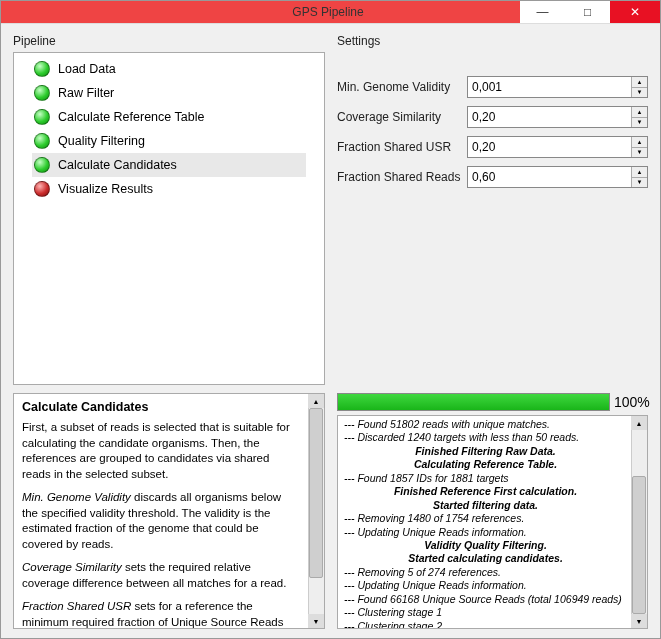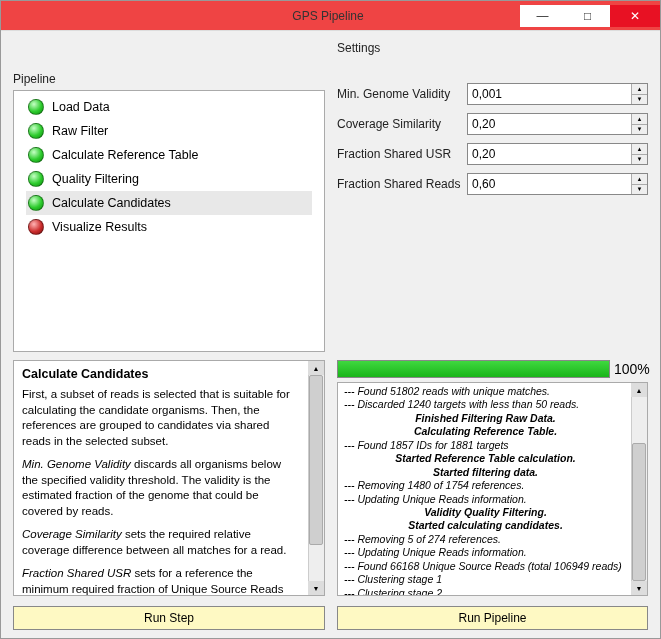--- a/index.html
+++ b/index.html
@@ -9,21 +9,21 @@
 .titlebar-title { flex: 1; text-align: center; font-size: 12px; color: #333; }
 .titlebar-btns { display: flex; }
 .titlebar-btn { width: 45px; height: 22px; display: flex; align-items: center; justify-content: center; font-size: 12px; color: #333; }
 .titlebar-btn.close { background: #e81123; color: #fff; width: 50px; height: 22px; }
 .titlebar-btn.min, .titlebar-btn.max { background: #fff; }
 .body { flex: 1; padding: 10px 12px 8px 12px; display: flex; flex-direction: column; }
 .cols { display: flex; gap: 12px; flex: 1; min-height: 0; }
 .col { flex: 1; display: flex; flex-direction: column; min-width: 0; }
 .col-left { flex: 0 0 312px; justify-content: flex-end; }
 .panel-label { font-size: 12px; color: #222; margin-bottom: 4px; }
-.pipeline-list { border: 1px solid #aaa; background: #fff; height: 262px; padding: 4px 12px; }
+.pipeline-list { border: 1px solid #aaa; background: #fff; height: 333px; padding: 4px 18px; }
 .pipeline-item { display: flex; align-items: center; height: 24px; font-size: 12.5px; cursor: pointer; padding: 0 2px; }
 .pipeline-item.selected { background: #e8e8e8; }
 .bullet { width: 16px; height: 16px; border-radius: 50%; margin-right: 8px; border: 1px solid rgba(0,0,0,0.35); }
 .bullet.green { background: radial-gradient(circle at 35% 30%, #c4ffc4, #2ecc2e 55%, #0a8a0a); }
 .bullet.red { background: radial-gradient(circle at 35% 30%, #ffb3b3, #cc2e2e 55%, #7a0a0a); }
 .settings-grid { padding-top: 24px; }
 .setting-row { display: flex; align-items: center; margin-bottom: 8px; height: 22px; }
 .setting-label { width: 140px; font-size: 12px; color: #222; }
 .spinner { flex: 1; display: flex; border: 1px solid #888; height: 22px; background: #fff; }
 .spinner-input { flex: 1; border: none; font-size: 12px; padding: 0 4px; outline: none; }
@@ -165,21 +165,21 @@
             </div>
             <div class="progress-pct">100%</div>
           </div>
           <div class="log-box">
             <div id="log-lines">
                 <div class="log-line">--- Found 51802 reads with unique matches.</div>
                 <div class="log-line">--- Discarded 1240 targets with less than 50 reads.</div>
                 <div class="log-line bold">Finished Filtering Raw Data.</div>
                 <div class="log-line bold">Calculating Reference Table.</div>
                 <div class="log-line">--- Found 1857 IDs for 1881 targets</div>
-                <div class="log-line bold">Started Reference Table calculation.</div>
+                <div class="log-line bold">Finished Reference First calculation.</div>
                 <div class="log-line bold">Started filtering data.</div>
                 <div class="log-line">--- Removing 1480 of 1754 references.</div>
                 <div class="log-line">--- Updating Unique Reads information.</div>
                 <div class="log-line bold">Validity Quality Filtering.</div>
                 <div class="log-line bold">Started calculating candidates.</div>
                 <div class="log-line">--- Removing 5 of 274 references.</div>
                 <div class="log-line">--- Updating Unique Reads information.</div>
                 <div class="log-line">--- Found 66168 Unique Source Reads (total 106949 reads)</div>
                 <div class="log-line">--- Clustering stage 1</div>
                 <div class="log-line">--- Clustering stage 2</div>

